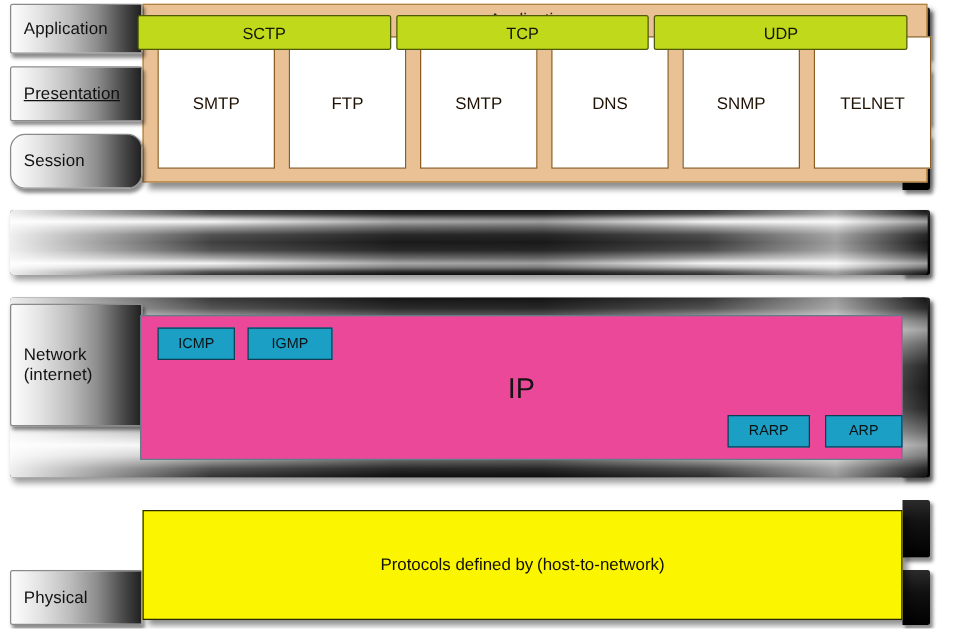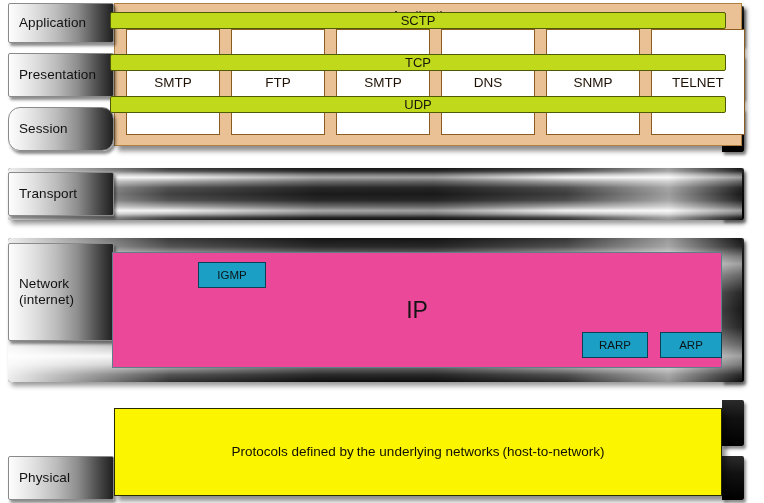--- a/index.html
+++ b/index.html
@@ -134,23 +134,22 @@
 
   
   #transport-panel { left: 8px; top: 168px; width: 734px; height: 52px; }
   #transport-row {
     position: absolute;
     left: 110px;
     top: 12px;
     width: 616px;
     height: 28px;
     display: flex;
-    gap: 25px;
+    gap: 4px;
     z-index: 7;
-    flex-direction: column;
   }
   .tp-box {
     flex: 1 1 0;
     background: #c1d91b;
     border: 1px solid #4e5a06;
     border-radius: 2px;
     display: flex;
     align-items: center;
     justify-content: center;
     font-size: 13px;
@@ -231,21 +230,21 @@
   <div class="stub" style="left:722px; top:55px;  height:44px;"></div>
   <div class="stub" style="left:722px; top:108px; height:44px;"></div>
   <div class="stub" style="left:722px; top:168px; height:52px;"></div>
   <div class="stub" style="left:722px; top:238px; height:144px;"></div>
   <div class="stub" style="left:722px; top:400px; height:46px;"></div>
   <div class="stub" style="left:722px; top:456px; height:44px;"></div>
 
   <div class="layer-label" style="top:3px; height:40px;">
     <span class="lbl-txt">Application</span>
   </div>
-  <div class="layer-label" style="top:53px; height:44px;">
+  <div class="layer-label" style="top:53px; height:44px;text-decoration:underline;">
     <span class="lbl-txt">Presentation</span>
   </div>
   <div class="layer-label" style="top:107px; height:44px;border-radius:12px;">
     <span class="lbl-txt">Session</span>
   </div>
 
   <div id="app-panel">
     <div id="app-title">Applications</div>
 
     <div id="app-boxes">
@@ -253,45 +252,42 @@
       <div class="app-box">FTP</div>
       <div class="app-box">SMTP</div>
       <div class="app-box">DNS</div>
       <div class="app-box">SNMP</div>
       <div class="app-box">TELNET</div>
     </div>
 
   </div>
 
   <div class="panel metal" id="transport-panel"></div>
-  <div class="layer-label" style="top:172px; height:44px;">
-    <span class="lbl-txt">Transport</span>
-  </div>
   <div id="transport-row">
     <div class="tp-box">SCTP</div>
     <div class="tp-box">TCP</div>
     <div class="tp-box">UDP</div>
   </div>
 
   <div class="panel metal" id="network-panel"></div>
   <div class="layer-label" style="top:243px; height:98px;">
     <span class="lbl-txt">Network
 (internet)</span>
   </div>
 
   <div id="ip-box">
     <div id="ip-label">IP</div>
   </div>
+  <div class="net-tag" id="tag-icmp">ICMP</div>
   <div class="net-tag" id="tag-igmp">IGMP</div>
   <div class="net-tag" id="tag-rarp">RARP</div>
   <div class="net-tag" id="tag-arp">ARP</div>
 
   <div class="layer-label" style="top:456px; height:44px;">
     <span class="lbl-txt">Physical</span>
   </div>
 
   <div id="yellow-box">
     <span>Protocols defined by</span>
-    <span>the underlying networks</span>
     <span>(host-to-network)</span>
   </div>
 
 </div>
 
 </body></html>

